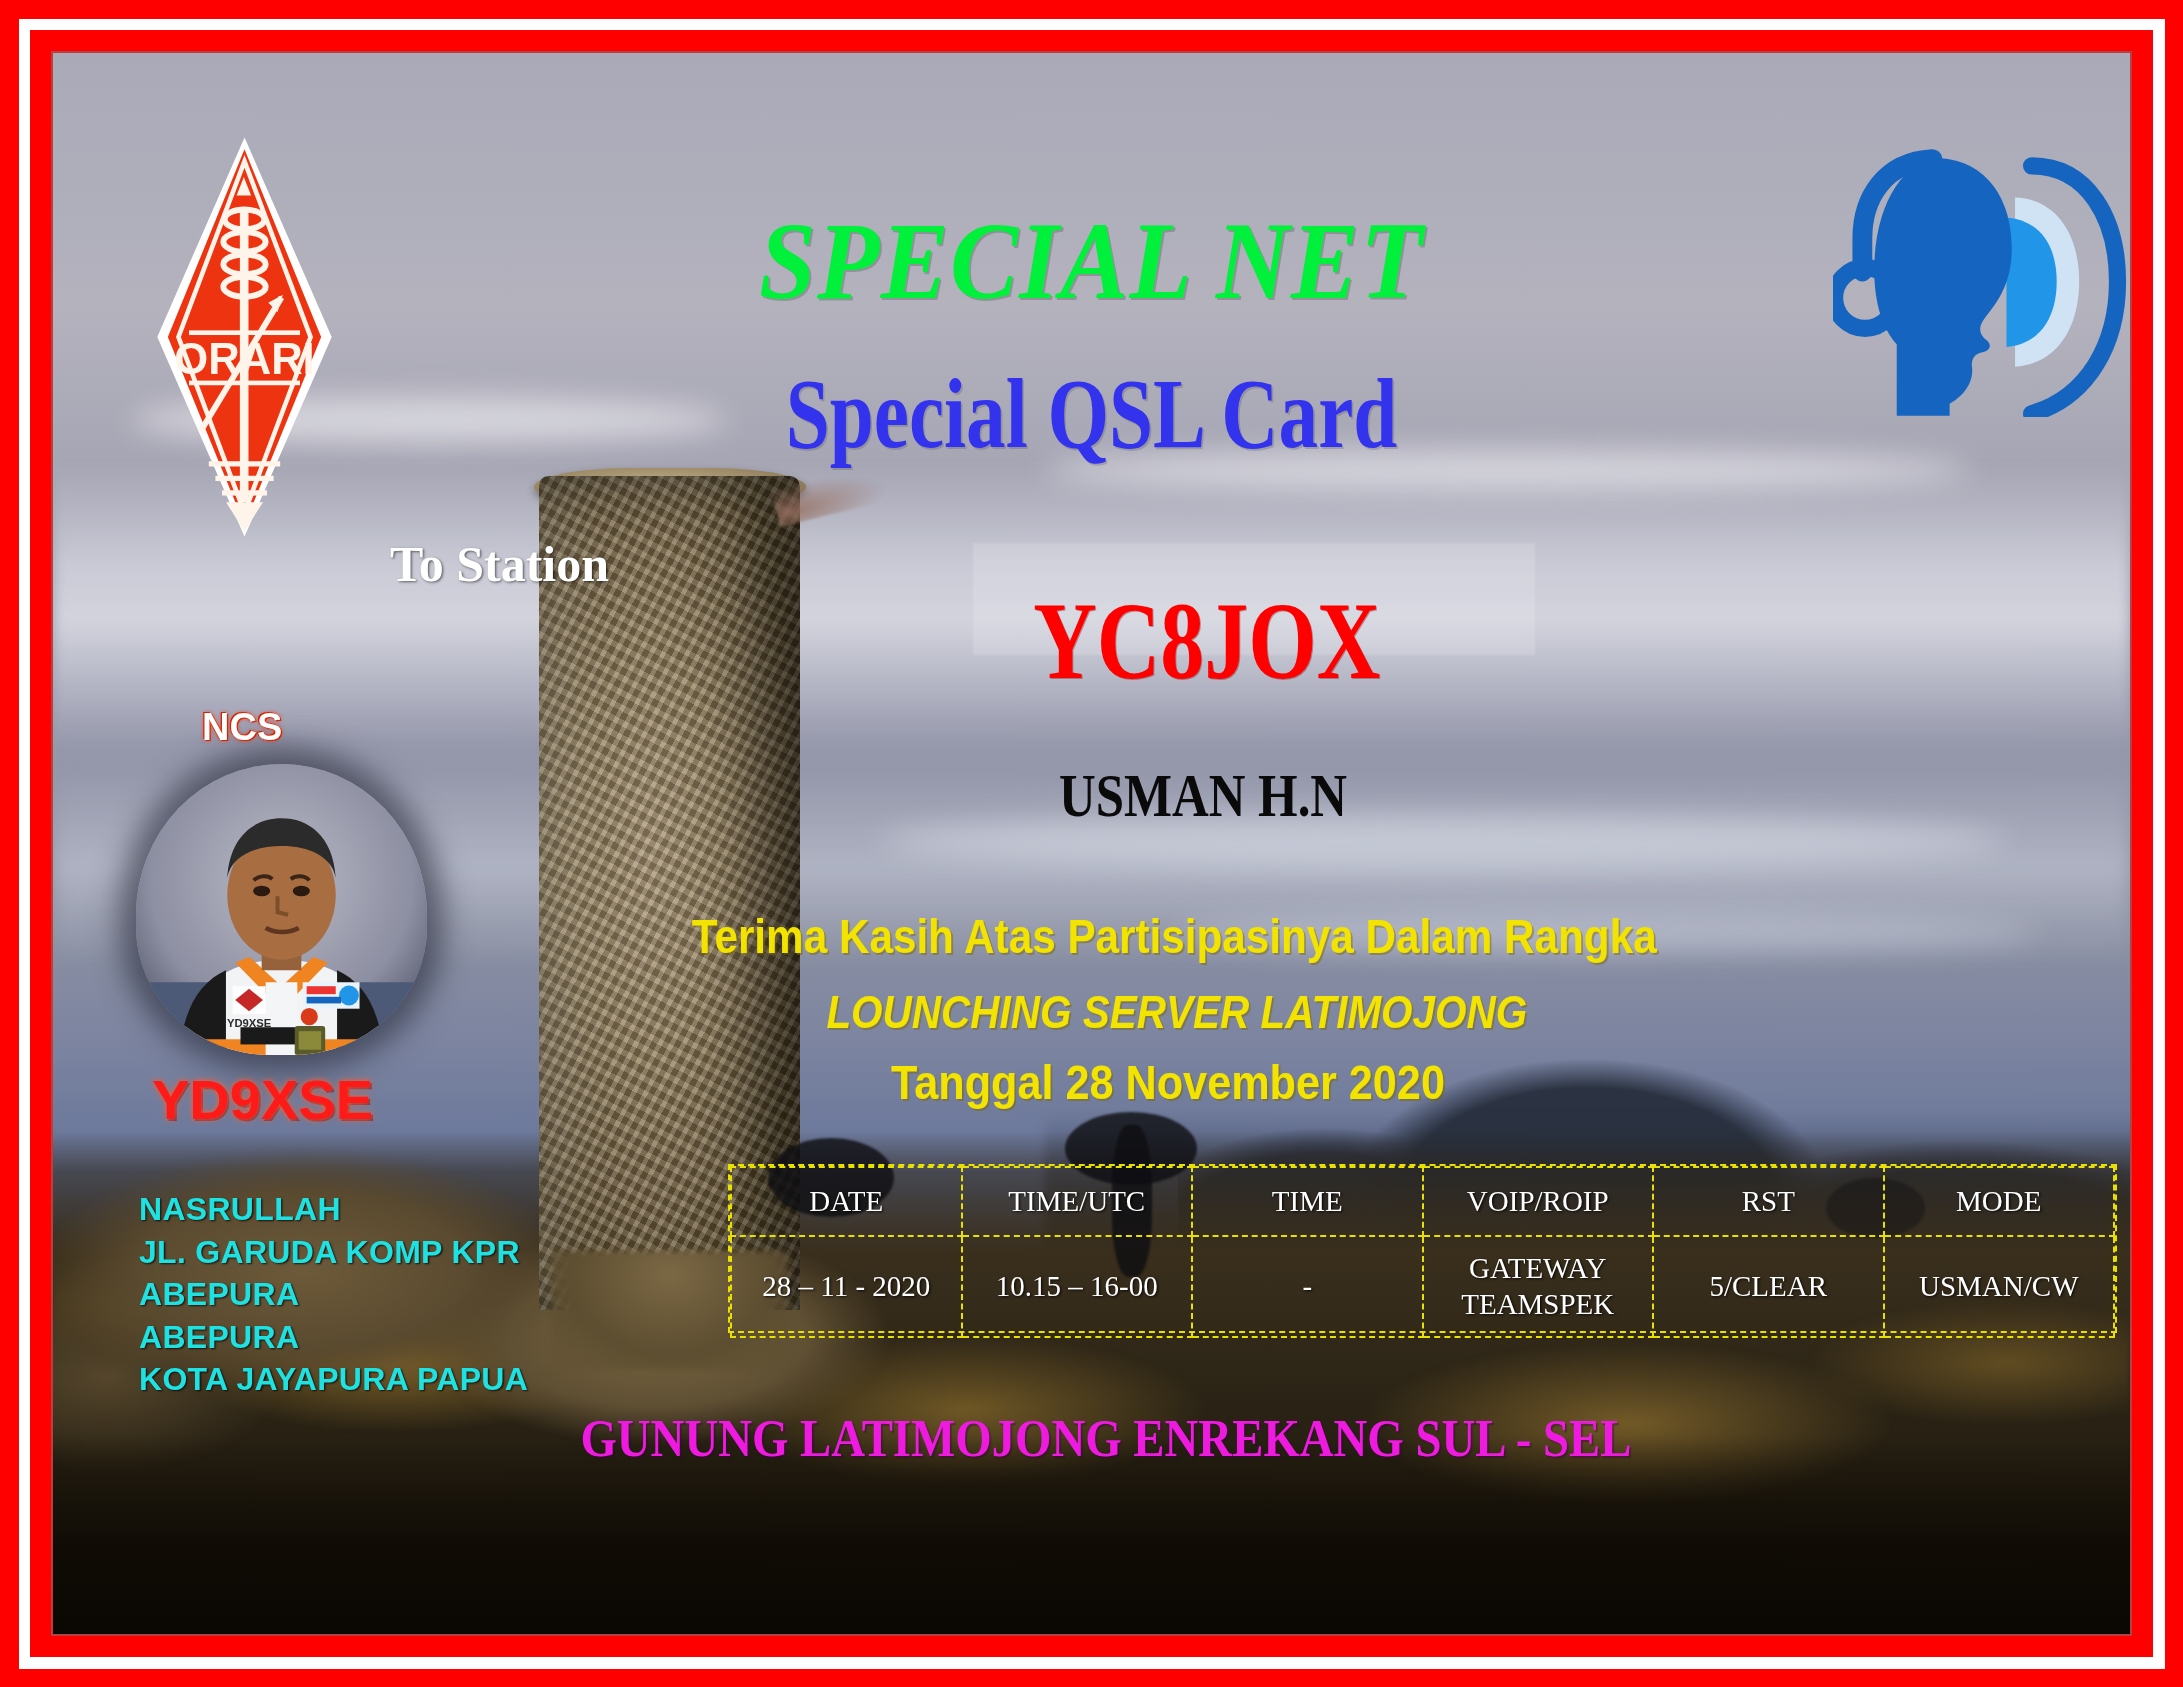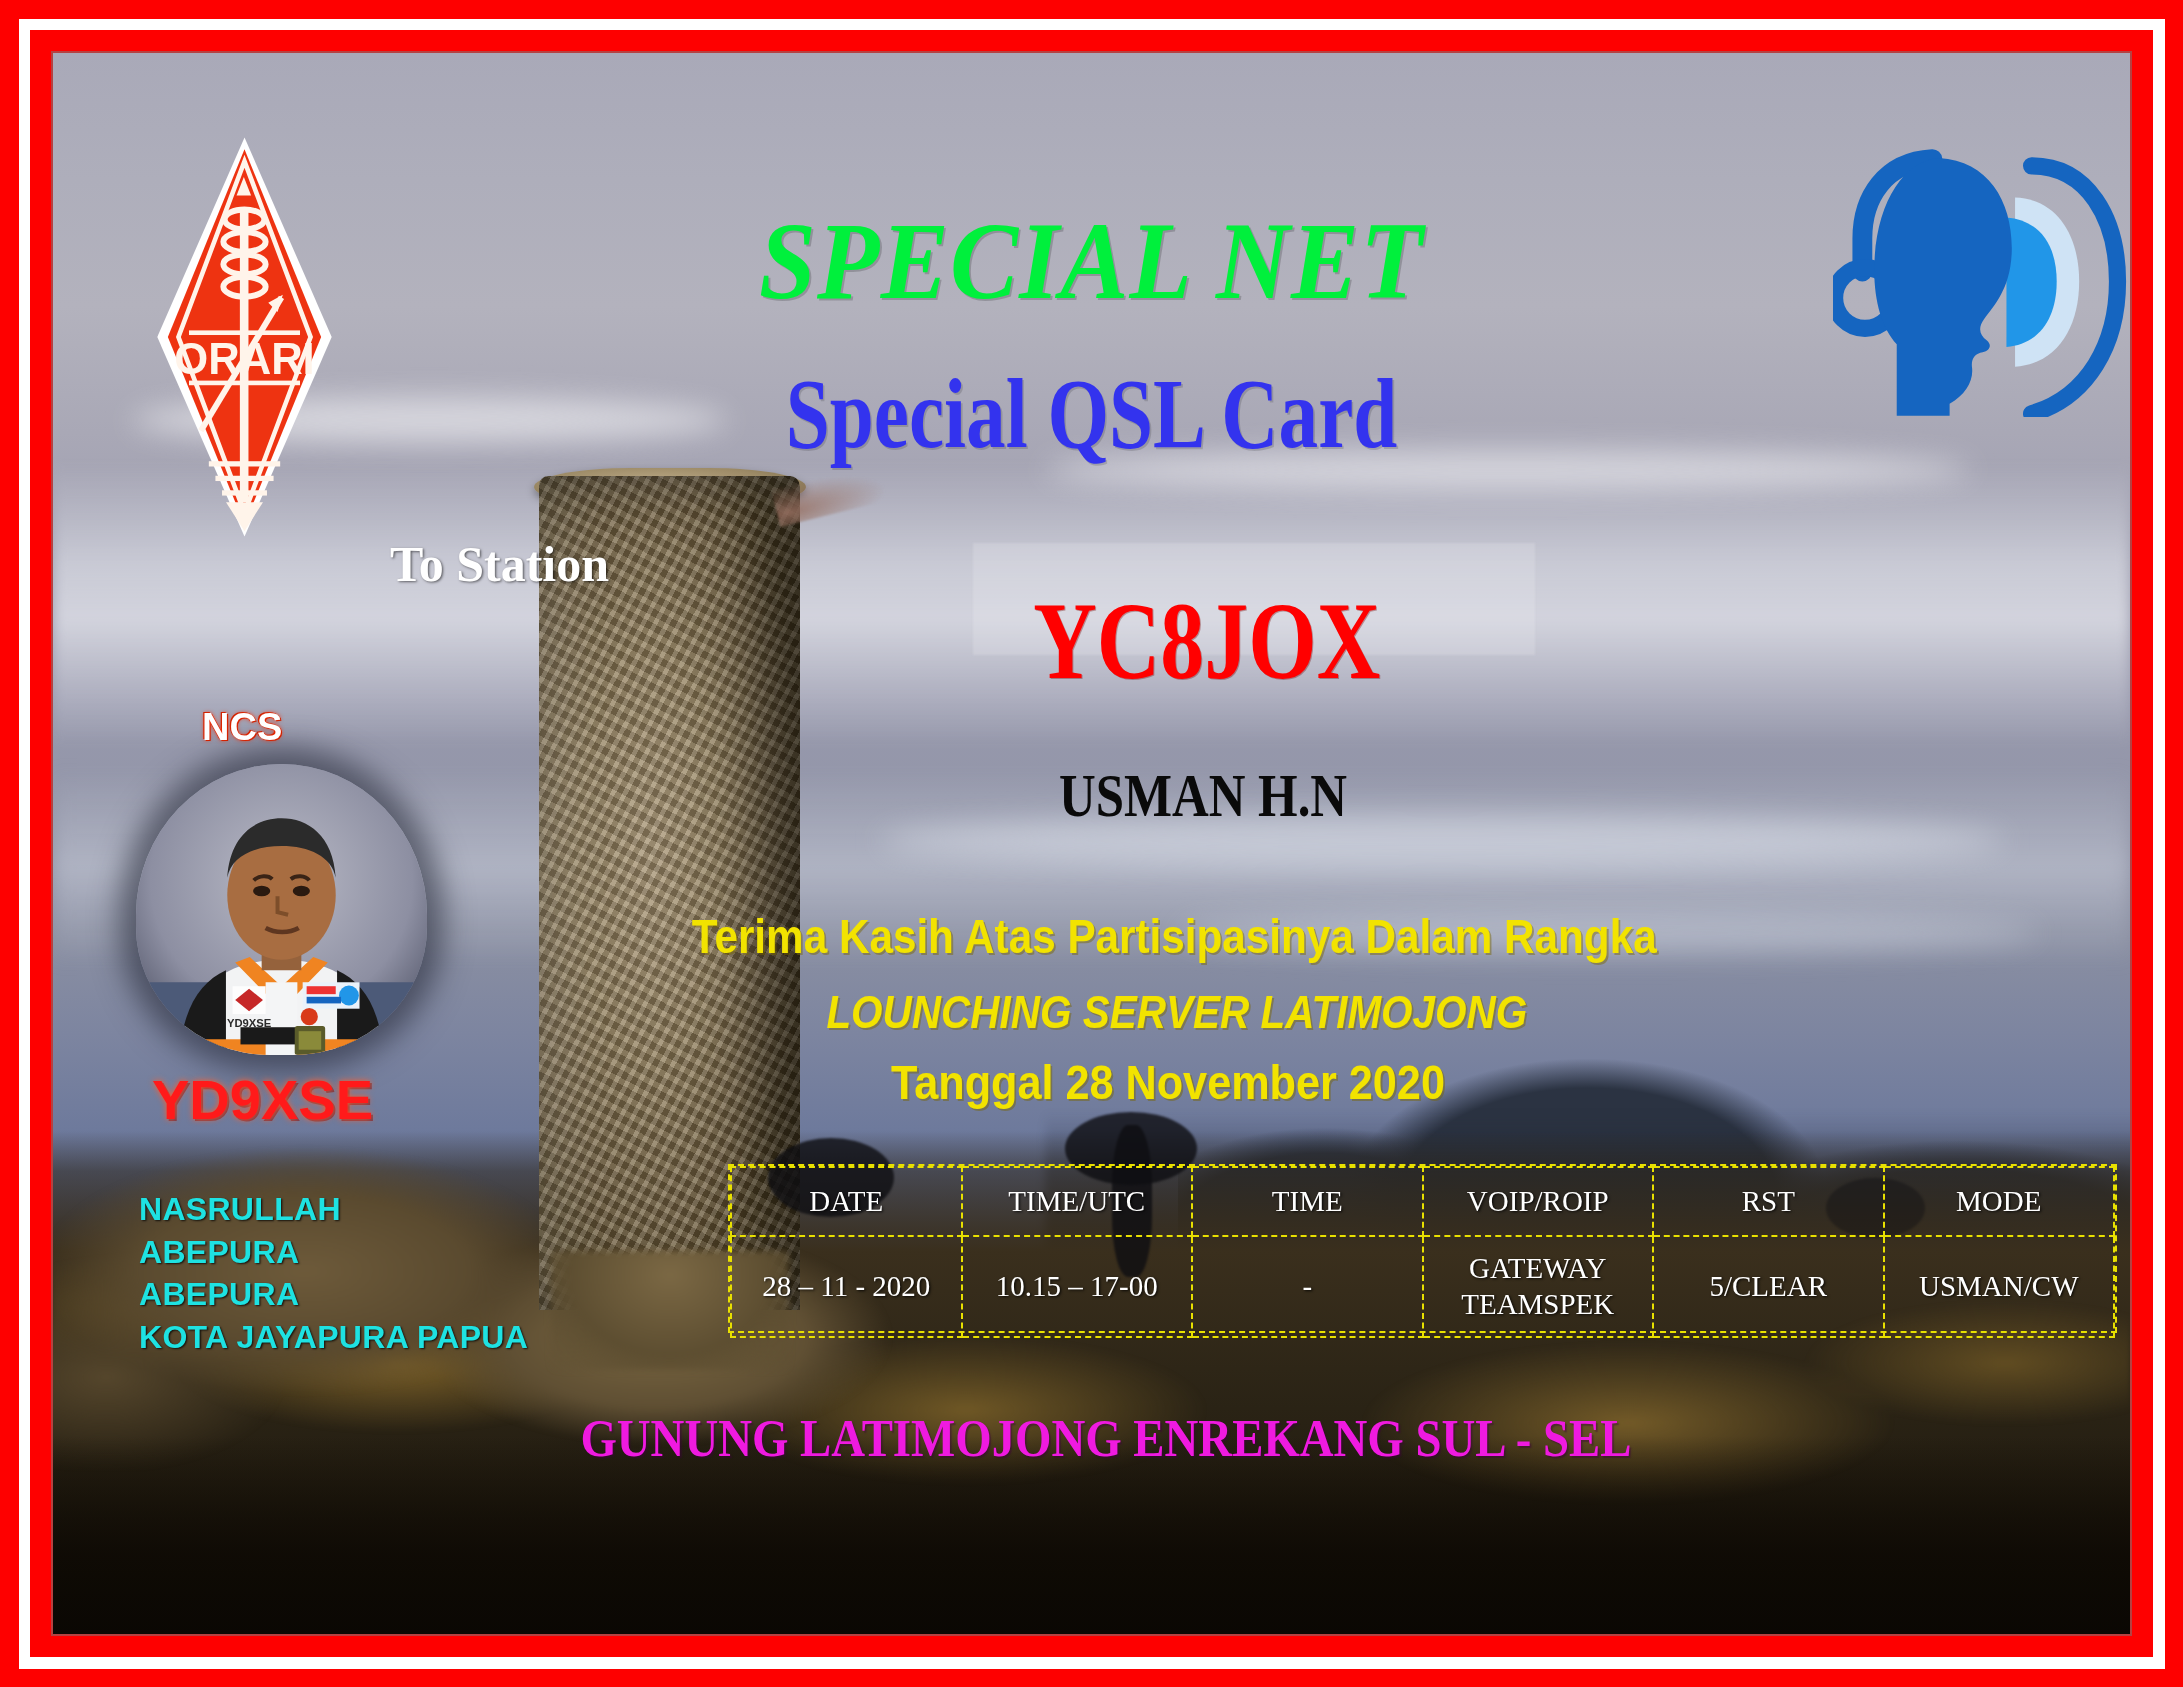--- a/index.html
+++ b/index.html
@@ -282,20 +282,21 @@
     <div class="t title-net">SPECIAL NET</div>
     <div class="t title-qsl">Special QSL Card</div>
 
     <div class="t tostation">To Station</div>
 
     <div class="t ncs">NCS</div>
     <div class="t yd9xse">YD9XSE</div>
 
     <div class="addr">
       <div>NASRULLAH</div>
+      <div>JL. GARUDA KOMP KPR</div>
       <div>ABEPURA</div>
       <div>ABEPURA</div>
       <div>KOTA JAYAPURA PAPUA</div>
     </div>
 
     <div class="t callsign">YC8JOX</div>
     <div class="t opname">USMAN H.N</div>
 
     <div class="t ty1">Terima Kasih Atas Partisipasinya Dalam Rangka</div>
     <div class="t ty2">LOUNCHING SERVER LATIMOJONG</div>
@@ -307,21 +308,21 @@
             <tr class="head">
           <td>DATE</td>
           <td>TIME/UTC</td>
           <td>TIME</td>
           <td>VOIP/ROIP</td>
           <td>RST</td>
           <td>MODE</td>
         </tr>
         <tr class="body">
           <td>28 – 11 - 2020</td>
-          <td>10.15 – 17-00</td>
+          <td>10.15 – 16-00</td>
           <td>-</td>
           <td>GATEWAY
 TEAMSPEK</td>
           <td>5/CLEAR</td>
           <td>USMAN/CW</td>
         </tr>
       </tbody>
         </table>
     </div>
 

